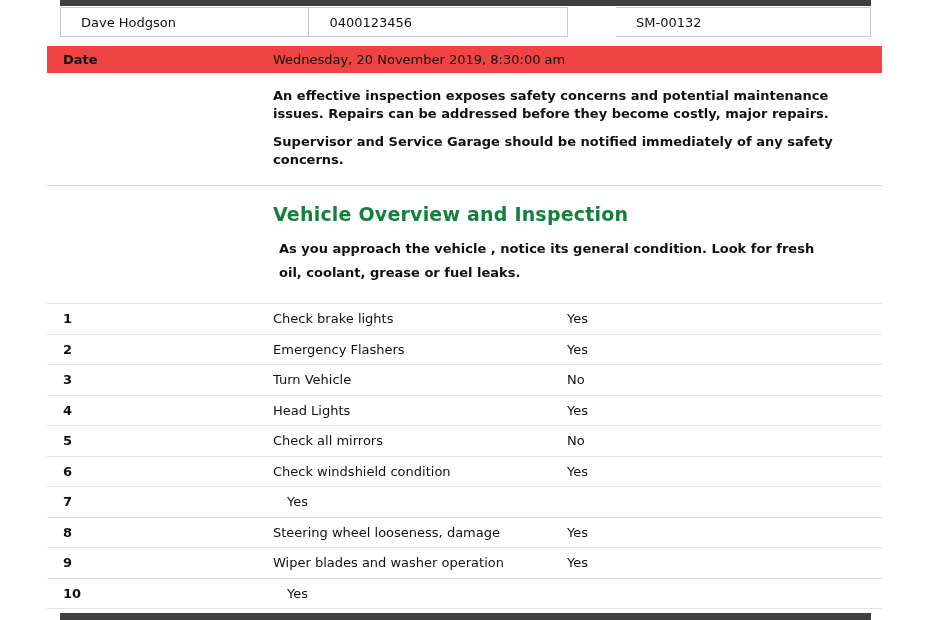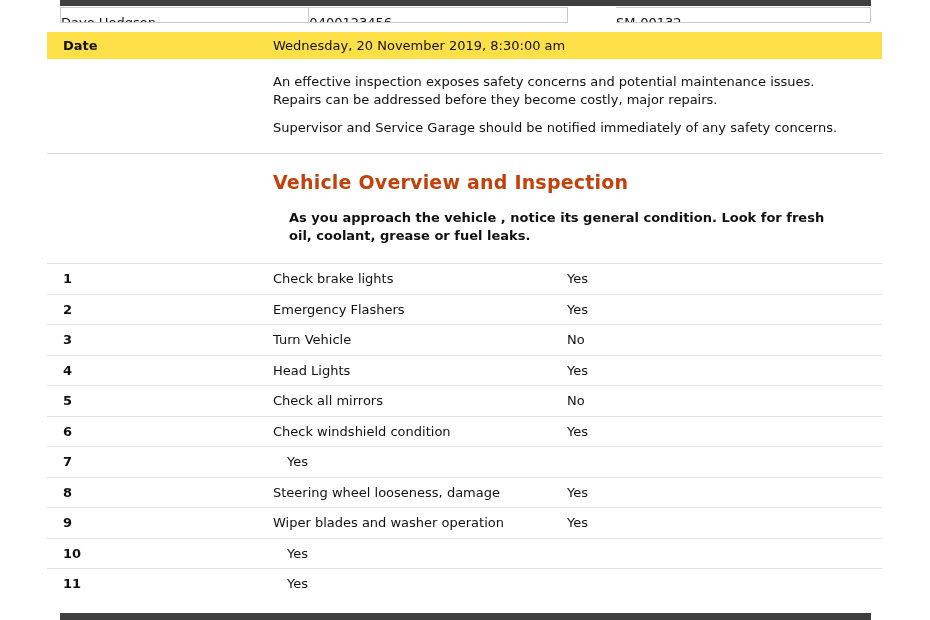--- a/index.html
+++ b/index.html
@@ -24,77 +24,77 @@
     background: #3f3f3f;
     margin: 0 11px 0 13px;
   }
   .info-row {
     display: flex;
     margin: 1px 11px 0 13px;
   }
   .info-cell {
     border: 1px solid #c9c9c9;
     border-left: none;
-    height: 16px;
-    padding: 7px 6px 6px 0;
+    height: 30px;
+    padding: 7px 6px 6px 20px;
     font-size: 13px;
     overflow: hidden;
     white-space: nowrap;
   }
   .info-cell:first-child { border-left: 1px solid #c9c9c9; }
   .info-cell.c1 { width: 265px; }
   .info-cell.c2 { width: 275px; }
   .info-cell.c3 { width: 271px; margin-left: 48px; }
 
   
   .date-row {
     margin-top: 9px;
     height: 27px;
-    background: #fde047;
+    background: #ef4444;
     display: flex;
     align-items: center;
     font-size: 13px;
   }
   .date-label {
     width: 226px;
     padding-left: 16px;
     font-weight: bold;
   }
 
   
   .intro {
     margin: 14px 0 16px 226px;
     max-width: 592px;
     font-size: 13px;
-    font-weight: normal;
+    font-weight: bold;
     line-height: 18px;
   }
   .intro p { margin: 0 0 10px 0; }
 
   .divider {
     border: none;
     border-top: 1px solid #d9d9d9;
     margin: 16px 0 0 0;
   }
 
   
   .section { margin-left: 226px; }
   .section h1 {
     font-size: 19px;
     font-weight: bold;
     margin: 17px 0 12px 0;
     letter-spacing: 0.2px;
-    color: #c2410c;
+    color: #15803d;
   }
   .section .desc {
     font-size: 13px;
     font-weight: bold;
-    line-height: 18px;
+    line-height: 24px;
     max-width: 560px;
-    margin: 16px;
+    margin: 6px;
   }
 
   
   .checklist { margin-top: 18px; }
   .check-row {
     display: flex;
     align-items: center;
     height: 30.5px;
     border-top: 1px solid #e2e2e2;
     font-size: 13px;

